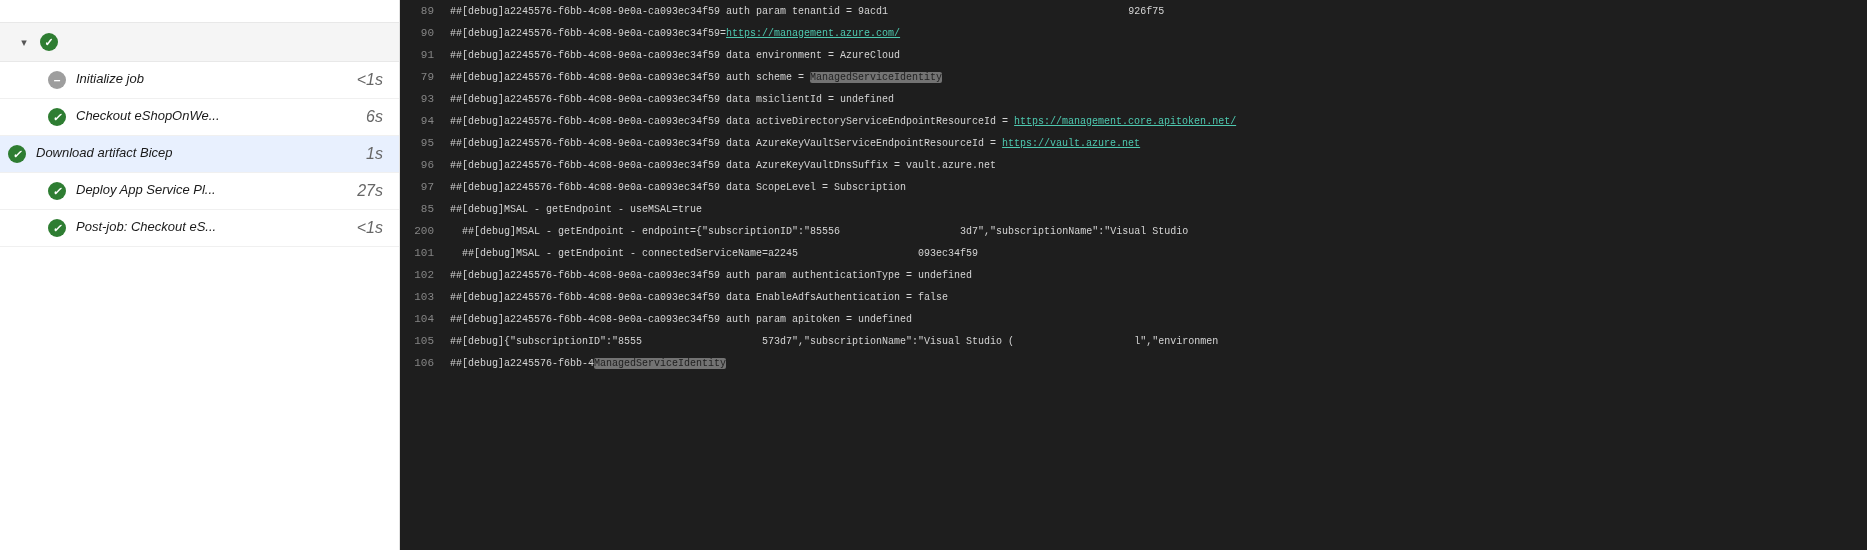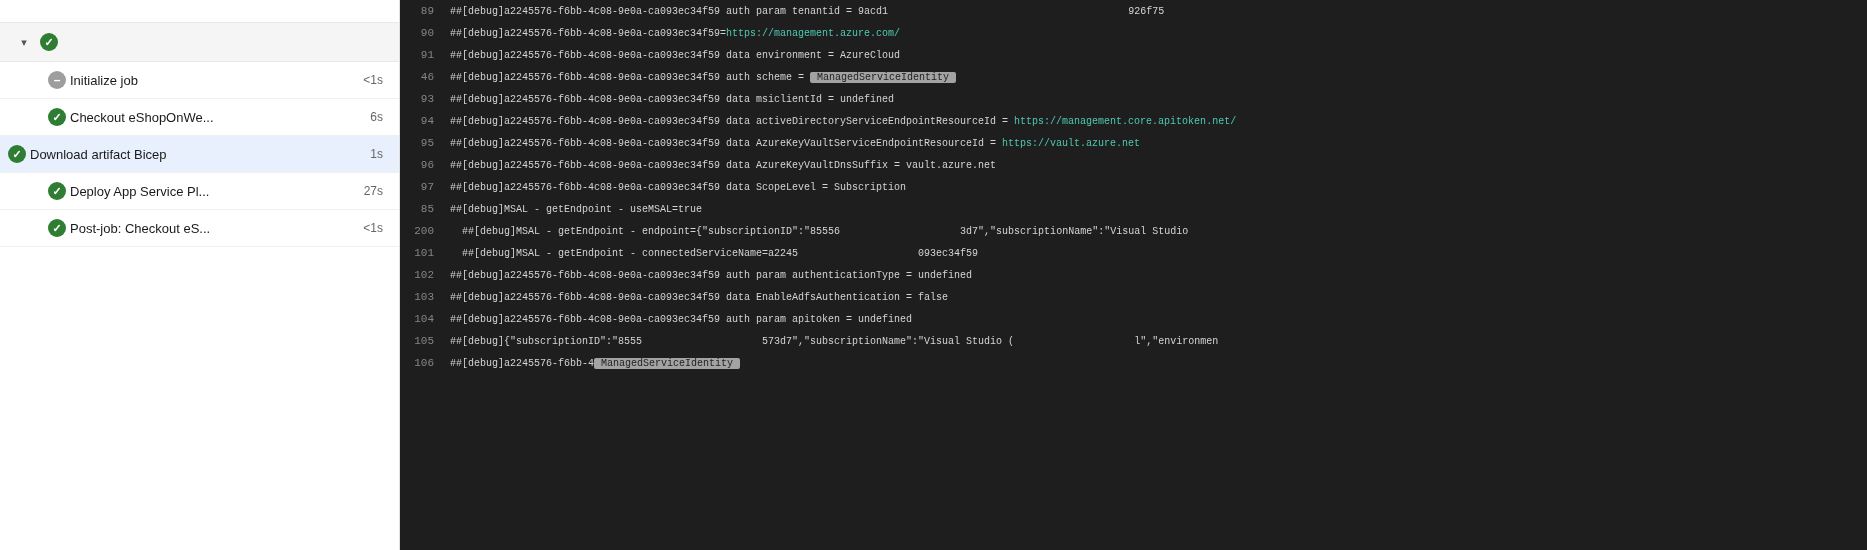--- a/index.html
+++ b/index.html
@@ -105,40 +105,40 @@
       margin-left: auto;
     }
 
     .job-list {
       display: flex;
       flex-direction: column;
     }
 
     .job-item {
       display: flex;
-      align-items: center;
       padding: 9px 16px 9px 48px;
-      gap: 4px;
+      gap: 10px;
       border-bottom: 1px solid #f0f0f0;
       cursor: pointer;
+      font-style: italic;
     }
 
     .job-item.active { background: #e8f0fe; padding-left: 8px; }
 
     .job-name {
       flex: 1;
       font-size: 13px;
       color: #1a1a1a;
       white-space: nowrap;
       overflow: hidden;
       text-overflow: ellipsis;
     }
 
     .job-time {
-      font-size: 12px;
+      font-size: 16px;
       color: #666;
       flex-shrink: 0;
     }
 
     
     .right-panel {
       flex: 1;
       background: #1e1e1e;
       overflow-y: auto;
       overflow-x: hidden;
@@ -167,28 +167,29 @@
     .log-content {
       flex: 1;
       padding: 2px 8px;
       color: #d4d4d4;
       white-space: pre;
       font-size: 10px;
       line-height: 1.5;
     }
 
     .highlight-yellow {
-      background: #a3a3a3;
+      background: #737373;
       color: #1e1e1e;
-      padding: 0 7px;
+      padding: 0 0;
       border-radius: 2px;
     }
 
     .link-text {
       color: #4ec9b0;
+      text-decoration: underline;
     }
 
     .text-truncated {
       color: #858585;
     }
   </style>
 </head>
 <body>
 
 <div class="left-panel">
@@ -237,21 +238,21 @@
     </div>
     <div class="log-row">
       <span class="line-number">90</span>
       <span class="log-content">##[debug]a2245576-f6bb-4c08-9e0a-ca093ec34f59=<span class="link-text">https://management.azure.com/</span></span>
     </div>
     <div class="log-row">
       <span class="line-number">91</span>
       <span class="log-content">##[debug]a2245576-f6bb-4c08-9e0a-ca093ec34f59 data environment = AzureCloud</span>
     </div>
     <div class="log-row">
-      <span class="line-number">46</span>
+      <span class="line-number">79</span>
       <span class="log-content">##[debug]a2245576-f6bb-4c08-9e0a-ca093ec34f59 auth scheme = <span class="highlight-yellow">ManagedServiceIdentity</span></span>
     </div>
     <div class="log-row">
       <span class="line-number">93</span>
       <span class="log-content">##[debug]a2245576-f6bb-4c08-9e0a-ca093ec34f59 data msiclientId = undefined</span>
     </div>
     <div class="log-row">
       <span class="line-number">94</span>
       <span class="log-content">##[debug]a2245576-f6bb-4c08-9e0a-ca093ec34f59 data activeDirectoryServiceEndpointResourceId = <span class="link-text">https://management.core.apitoken.net/</span></span>
     </div>

